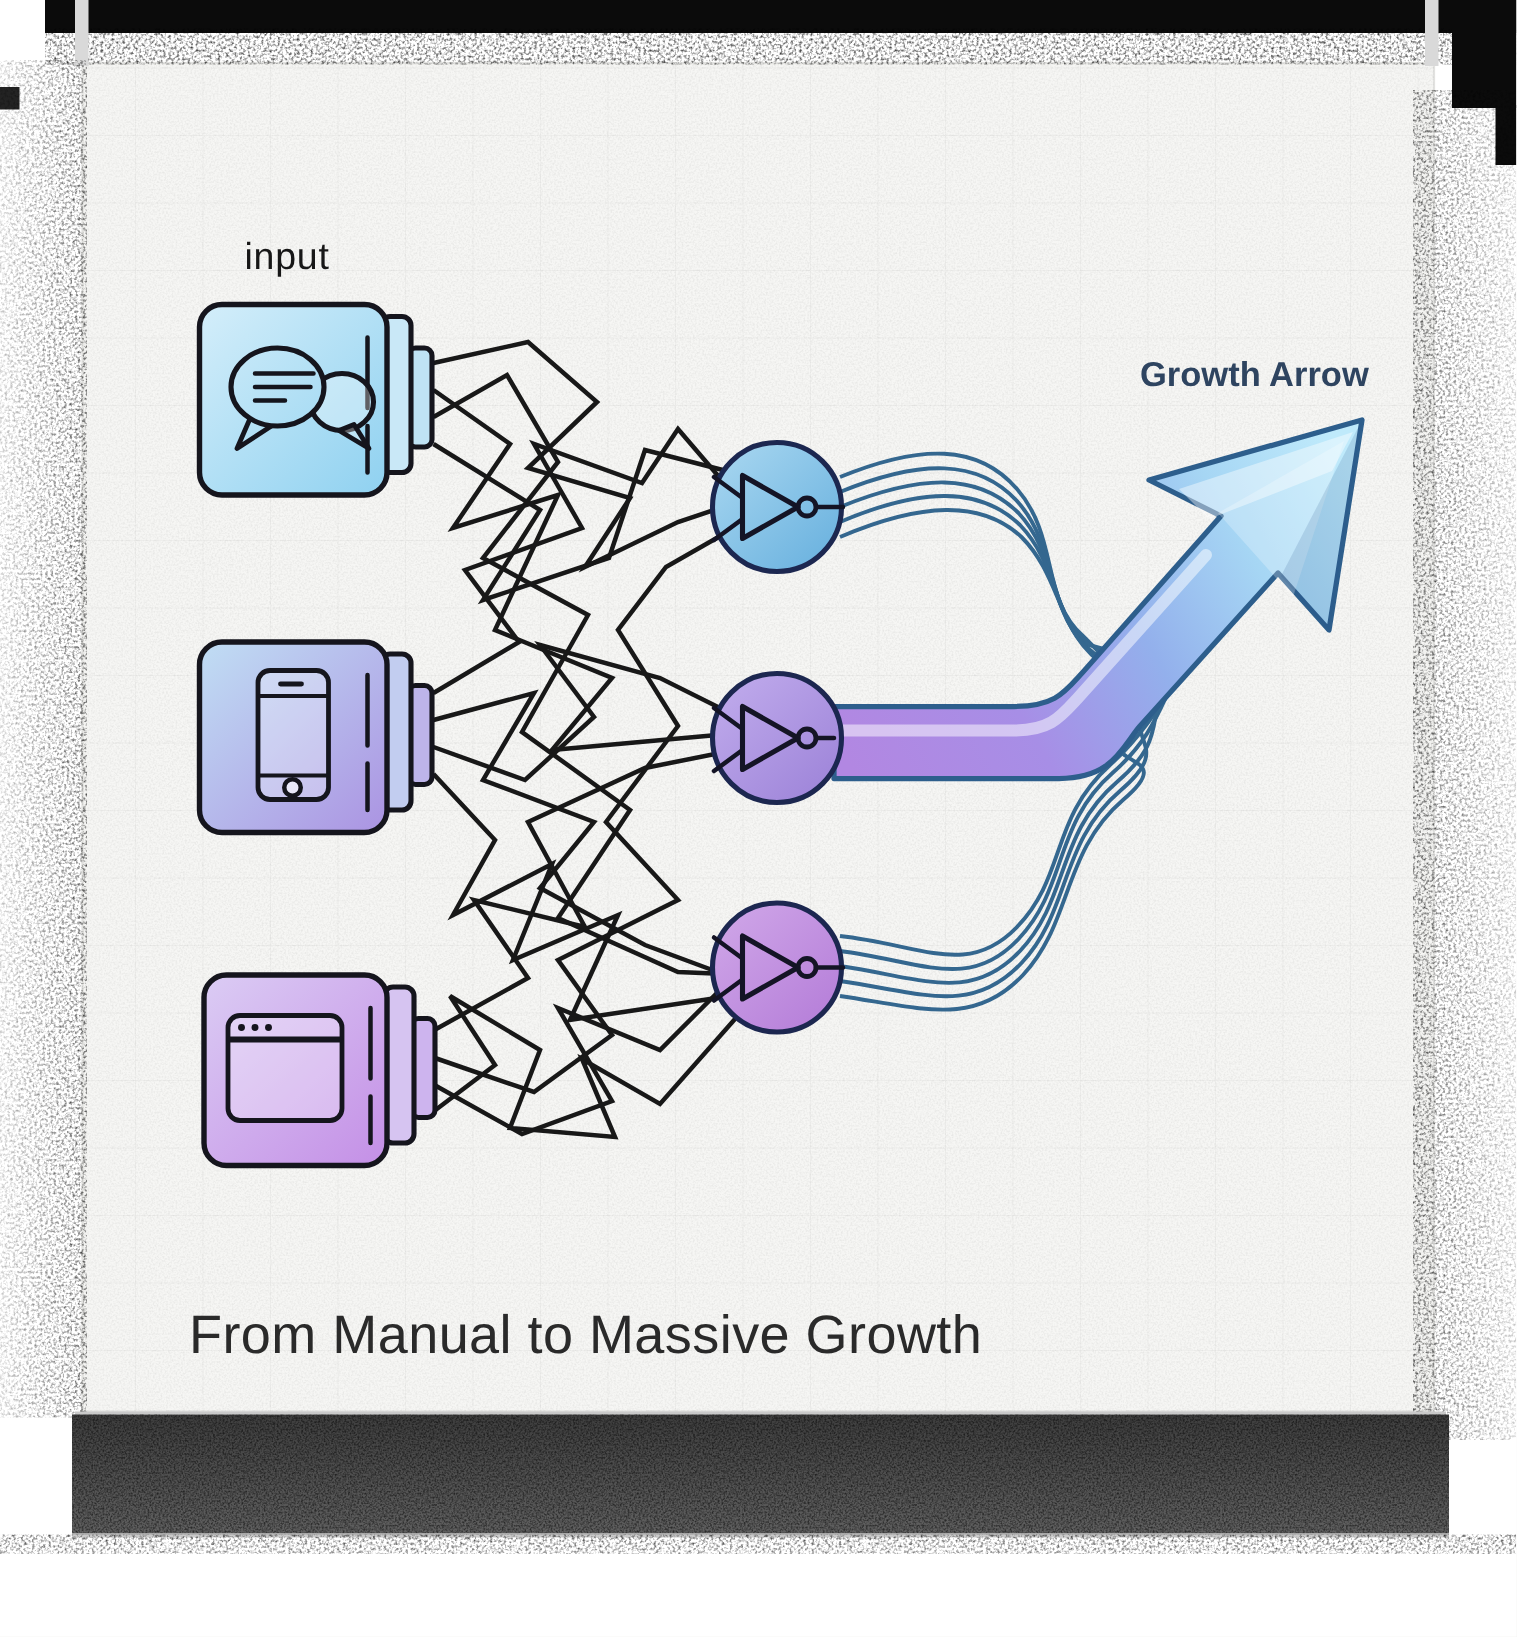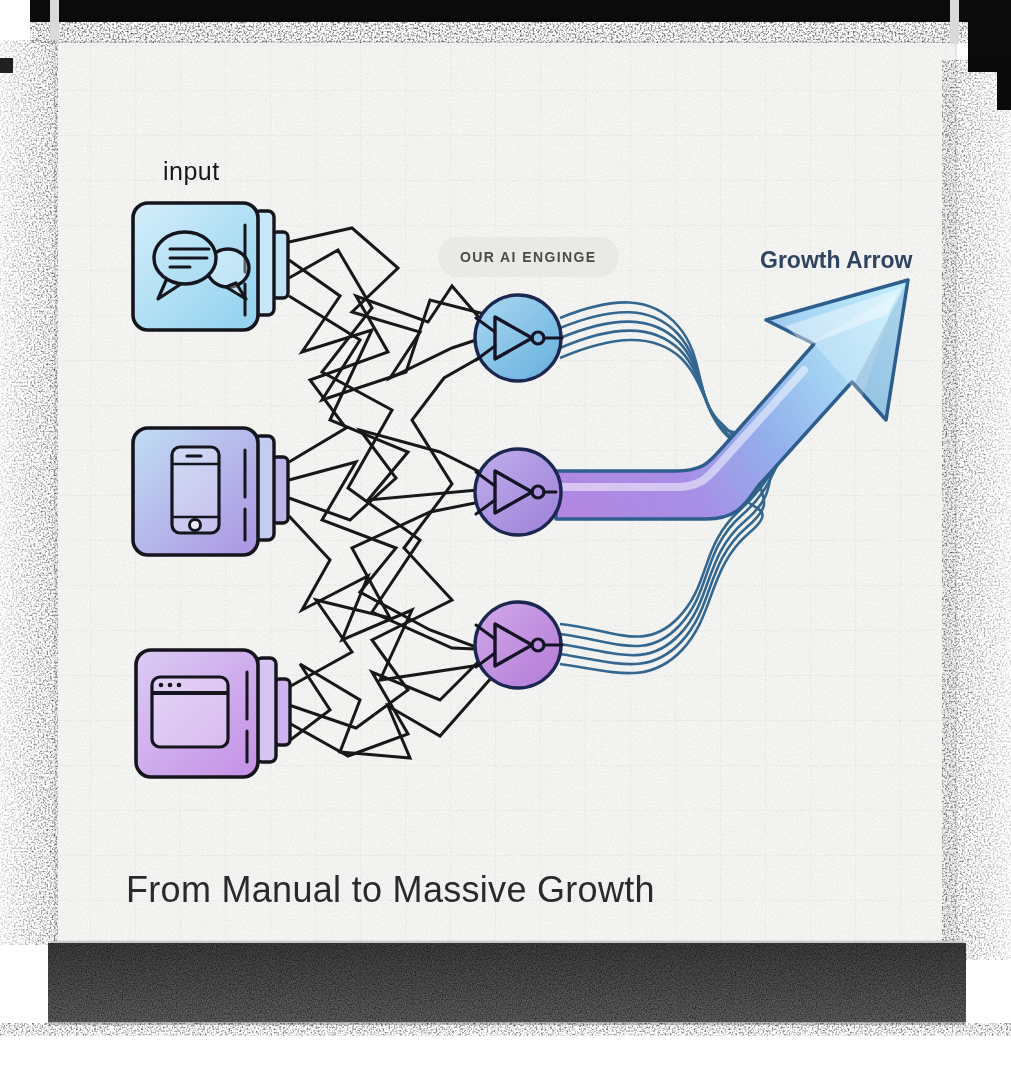--- a/index.html
+++ b/index.html
@@ -4,21 +4,21 @@
 <style>
   html,body{margin:0;padding:0;background:#ffffff;}
   .stage{position:relative;width:1011px;height:1036px;overflow:hidden;background:#ffffff;
          font-family:"Liberation Sans", sans-serif;}
   .stage svg{position:absolute;left:0;top:0;}
   .overlay{position:absolute;white-space:nowrap;}
   .input-label{left:163px;top:157px;font-size:25px;color:#171717;letter-spacing:.5px;}
   .badge{left:438px;top:237px;height:40px;display:inline-flex;align-items:center;
          padding:0 22px;background:#e9e9e6;border-radius:21px;}
   .badge span{font-size:14px;font-weight:700;letter-spacing:1.4px;color:#4a4a4a;}
-  .growth-label{left:760px;top:247px;font-size:23px;font-weight:600;color:#2e4460;}
+  .growth-label{left:760px;top:236px;font-size:23px;font-weight:600;color:#2e4460;}
   .title{left:86px;top:869px;font-size:36px;font-weight:400;color:#2a2a2a;letter-spacing:.3px;margin-left:40px;}
 </style>
 </head>
 <body>
 
 <div class="stage">
 <svg width="1011" height="1091" viewBox="0 0 1011 1091">
   <defs>
     <filter id="grainF" x="-5%" y="-5%" width="110%" height="110%">
       <feTurbulence type="fractalNoise" baseFrequency="0.55" numOctaves="2" seed="7" stitchTiles="stitch"></feTurbulence>
@@ -218,18 +218,15 @@
       <circle cx="518" cy="645" r="43" fill="url(#gNode3)" stroke="#1c2750" stroke-width="3.4"></circle>
       <path d="M 476,625 L 495,639 M 476,667 L 495,653" stroke="#141425" stroke-width="3" fill="none"></path>
       <polygon points="495,624 495,666 532,645" fill="none" stroke="#141425" stroke-width="3.4" stroke-linejoin="round"></polygon>
       <circle cx="538" cy="645" r="6" fill="none" stroke="#141425" stroke-width="3.2"></circle>
       <path d="M 544,645 H 562" stroke="#141425" stroke-width="3" fill="none"></path>
     </g>
   </g>
 </svg>
 
 <div class="overlay input-label">input</div>
-<div class="overlay badge">
-  <span>OUR AI ENGINGE</span>
-</div>
 <div class="overlay growth-label">Growth Arrow</div>
 <div class="overlay title">From Manual to Massive Growth</div>
 </div>
 
 </body></html>

